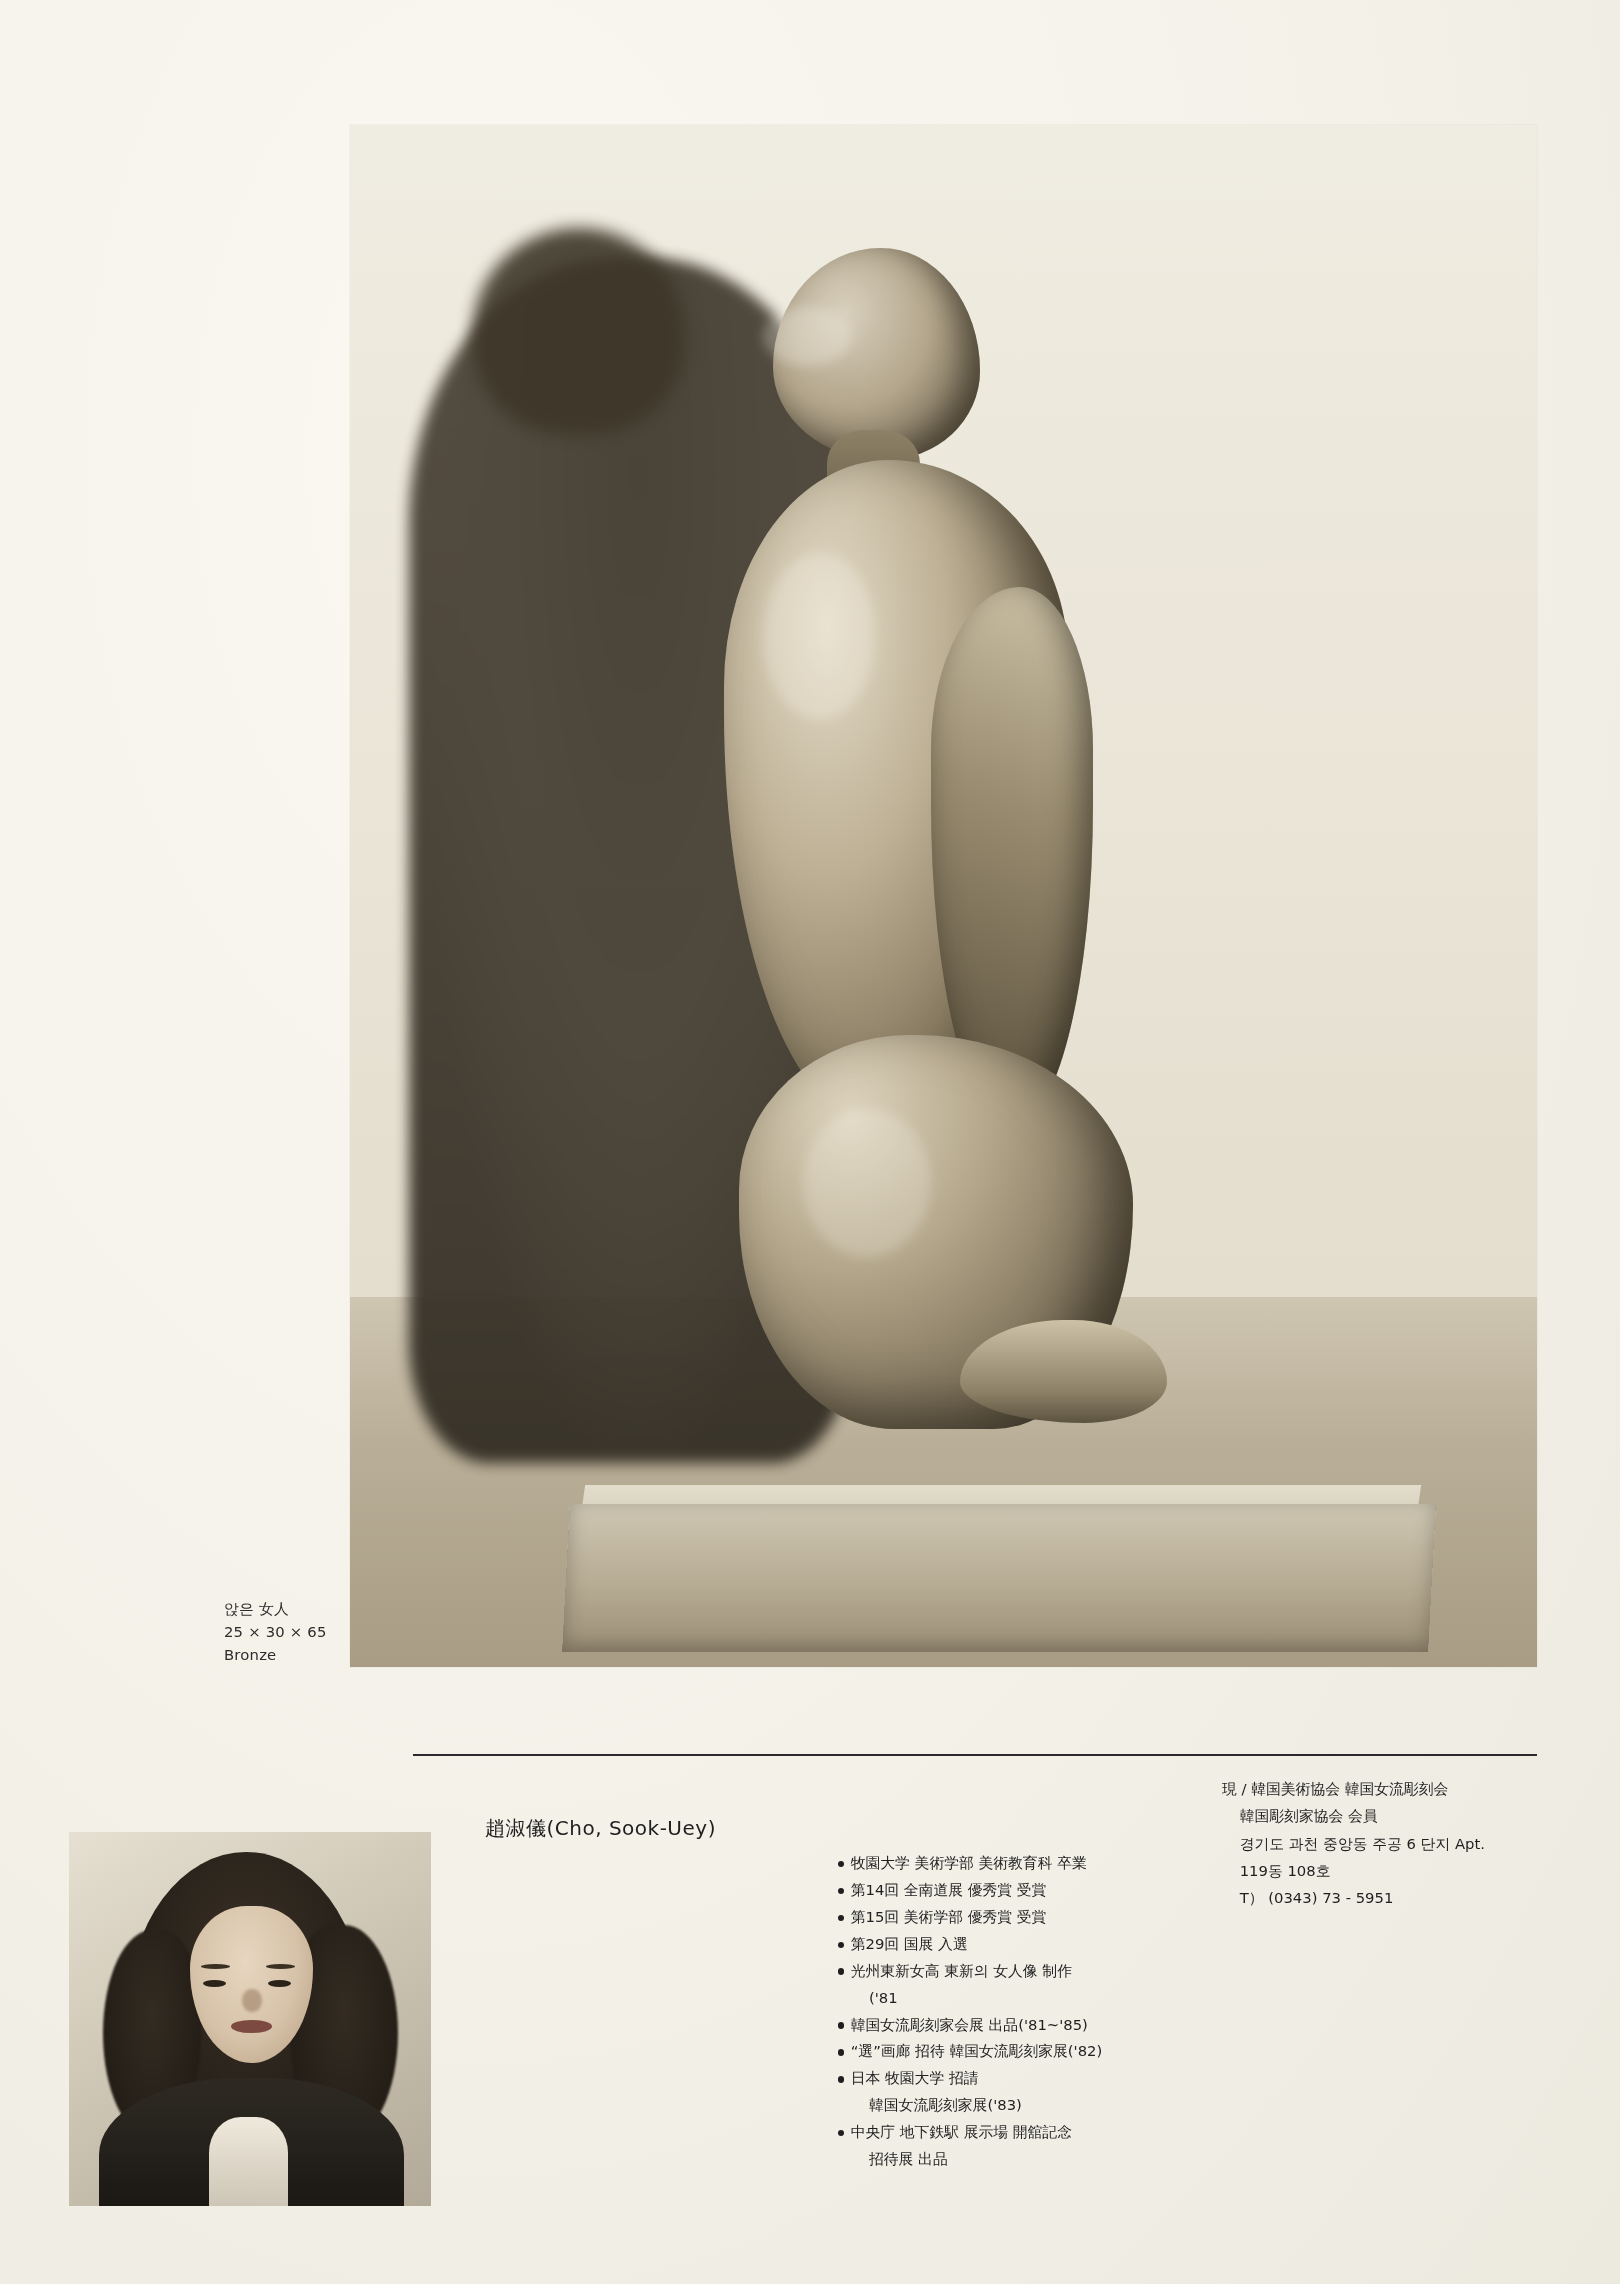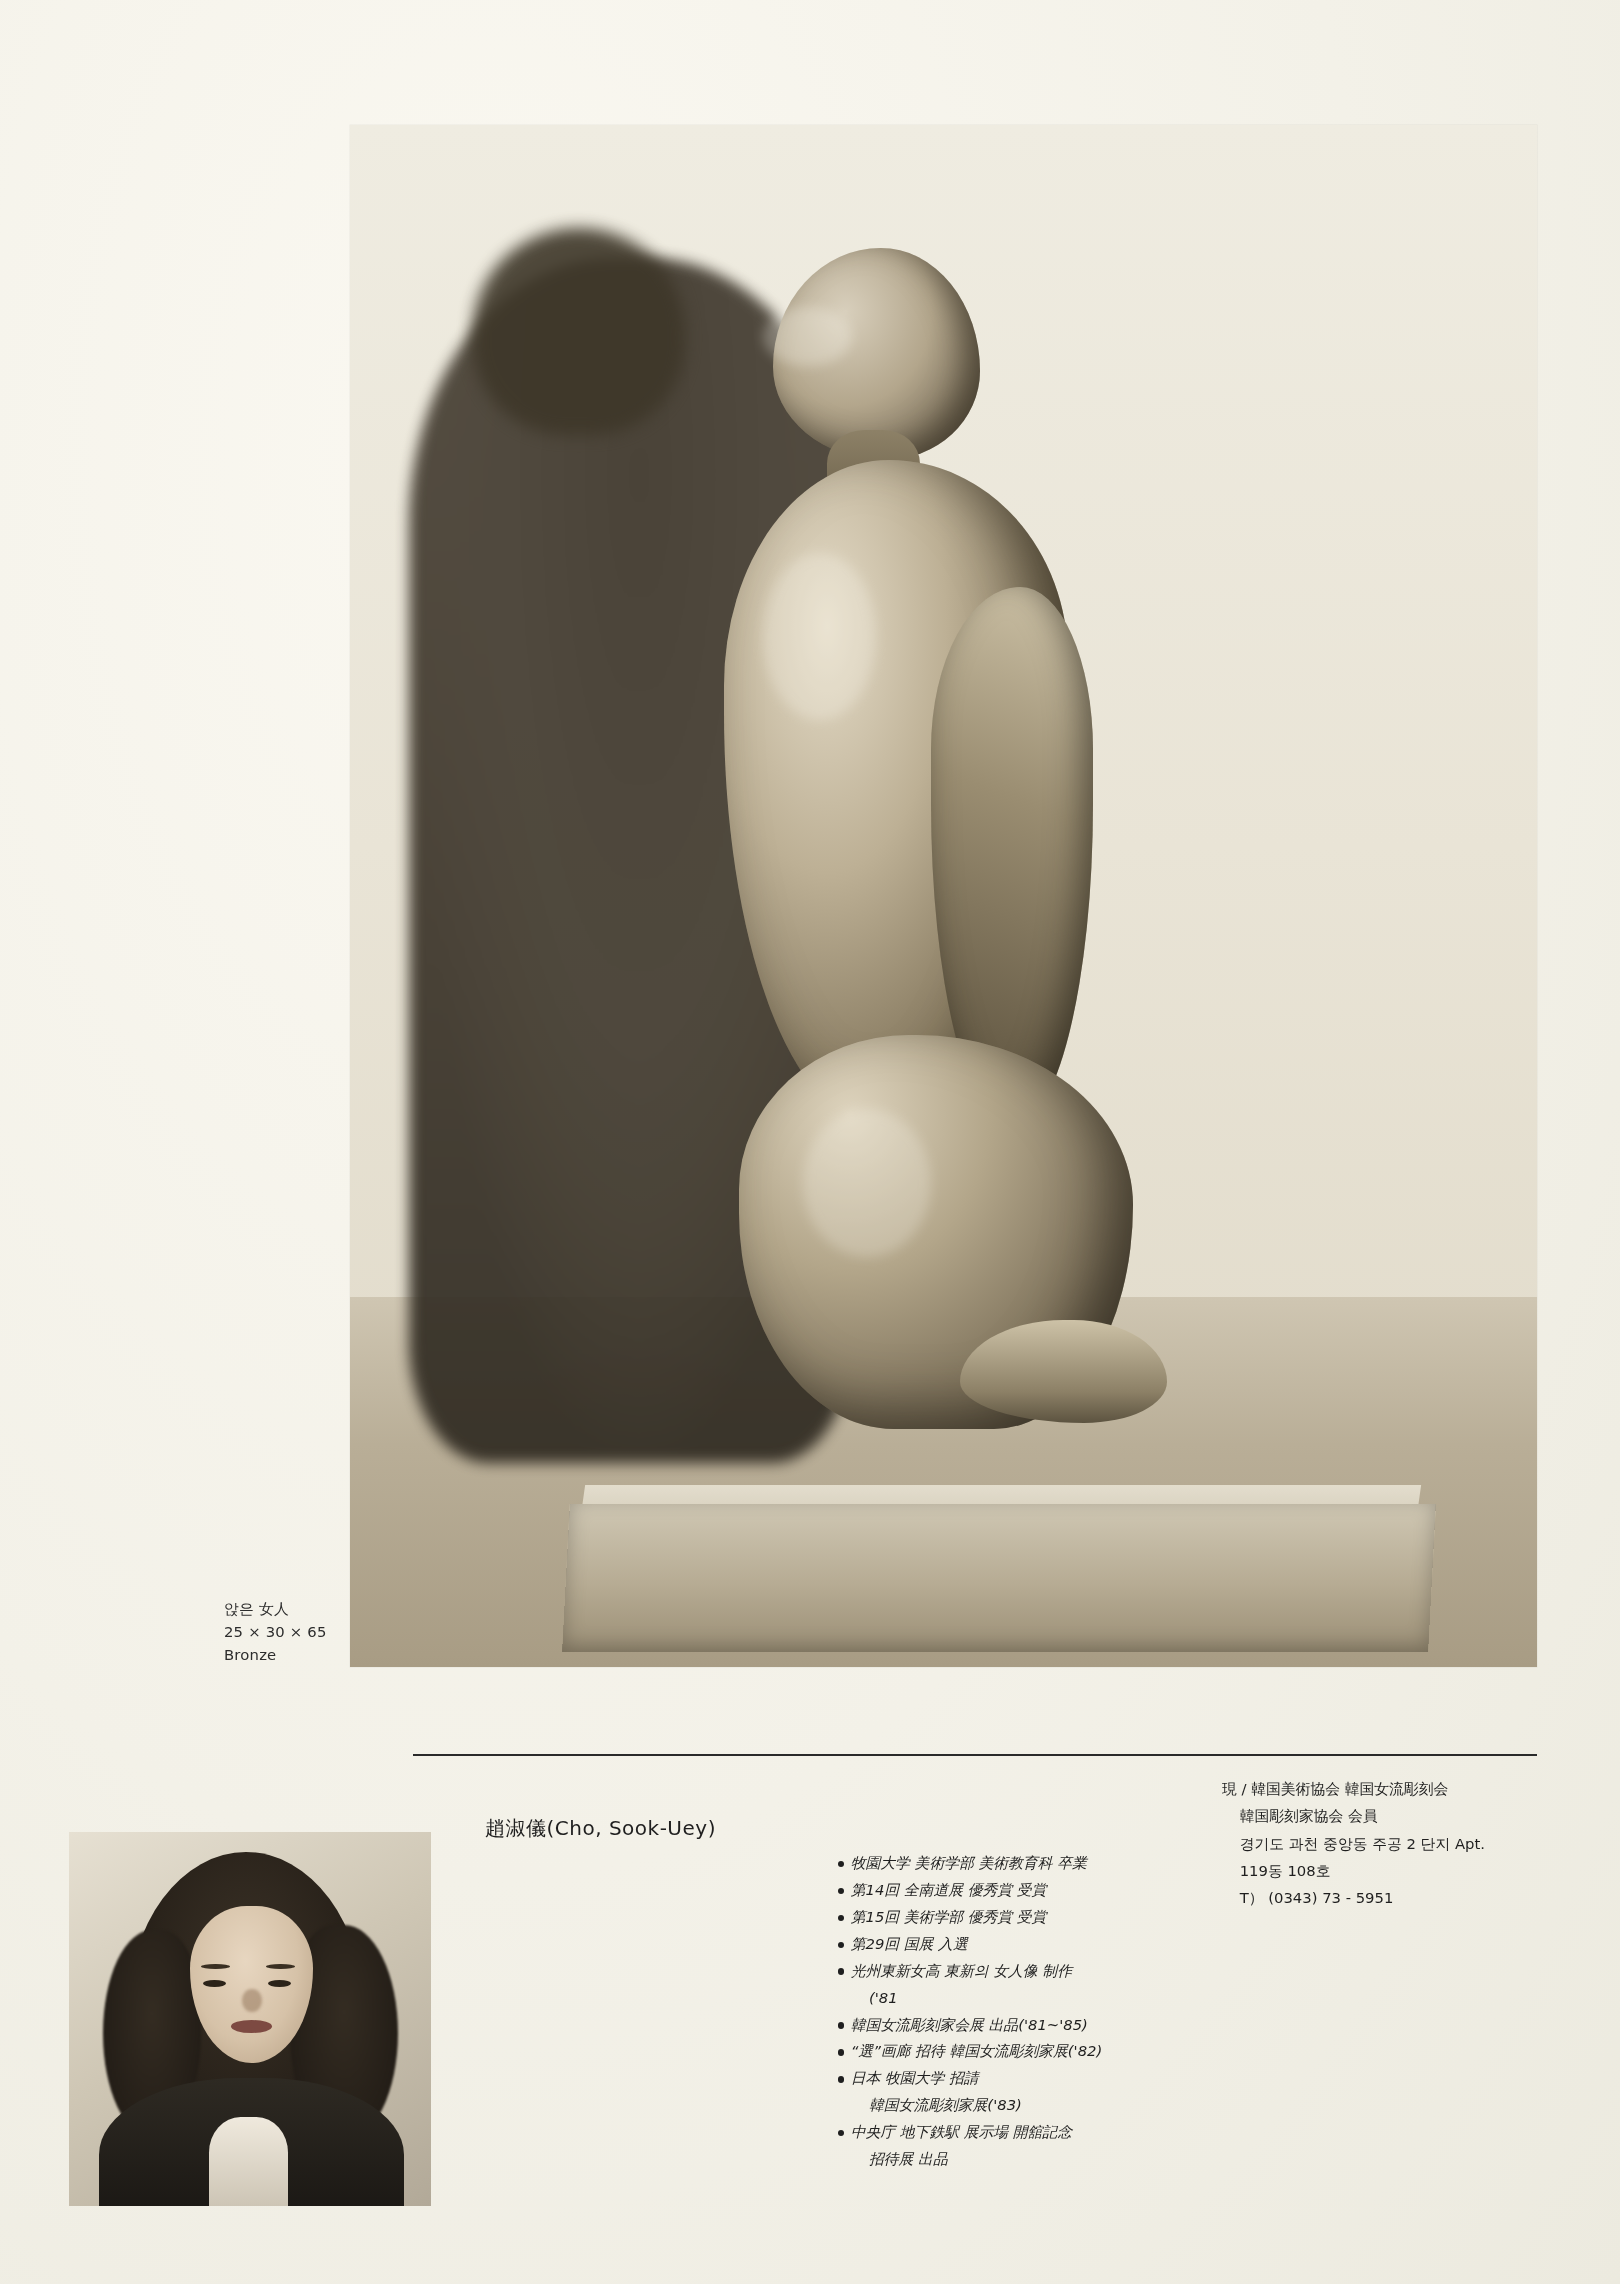--- a/index.html
+++ b/index.html
@@ -295,21 +295,20 @@
     white-space: nowrap;
   }
   .bio-list {
     position: absolute;
     left: 834px;
     top: 1850px;
     width: 502px;
     font-size: 14.8px;
     color: #1f1f1f;
     line-height: 1.82;
-    font-style: italic;
   }
   .bio-item {
     position: relative;
     padding-left: 16.7px;
     white-space: nowrap;
   }
   .bio-item.bullet::before {
     content: "";
     position: absolute;
     left: 3.9px;
@@ -398,19 +397,19 @@
     <div class="bio-item bullet">“選”画廊 招待 韓国女流彫刻家展('82)</div>
     <div class="bio-item bullet">日本 牧園大学 招請</div>
     <div class="bio-item cont">韓国女流彫刻家展('83)</div>
     <div class="bio-item bullet">中央庁 地下鉄駅 展示場 開舘記念</div>
     <div class="bio-item cont">招待展 出品</div>
   </div>
 
   <div class="contact">
     <div>現 / 韓国美術協会 韓国女流彫刻会</div>
     <div class="indent">韓国彫刻家協会 会員</div>
-    <div class="indent">경기도 과천 중앙동 주공 2 단지 Apt.</div>
+    <div class="indent">경기도 과천 중앙동 주공 6 단지 Apt.</div>
     <div class="indent">119동 108호</div>
     <div class="indent">T） (0343) 73 - 5951</div>
   </div>
 
 </div>
 
 
 </body></html>

